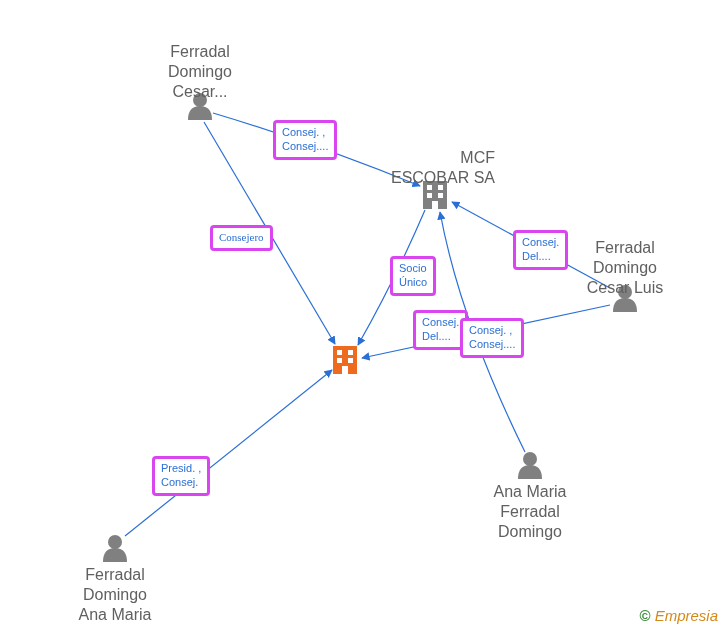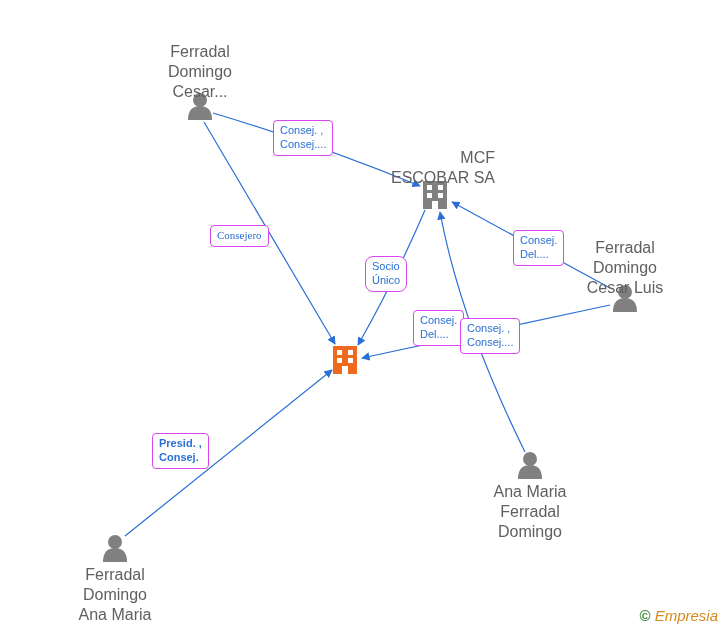--- a/index.html
+++ b/index.html
@@ -23,21 +23,21 @@
     color: #606060;
     line-height: 1.25;
     width: 120px;
     pointer-events: none;
   }
   .edge-label {
     position: absolute;
     font-size: 11px;
     color: #2a6fd6;
     background: #ffffff;
-    border: 1px solid #d946ef;
+    border: 3px solid #d946ef;
     border-radius: 4px;
     padding: 3px 6px;
     line-height: 1.25;
     max-width: 70px;
     text-align: left;
   }
   .copyright {
     position: absolute;
     right: 10px;
     bottom: 6px;
@@ -135,37 +135,37 @@
     <span>Ana Maria</span>
   </div>
 
   <div class="edge-label" style="left:273px; top:120px;">
     <span>Consej. ,</span><br>
     <span>Consej....</span>
   </div>
   <div class="edge-label" style="left:210px; top:225px;font-family:Liberation Serif, serif;">
     <span>Consejero</span>
   </div>
-  <div class="edge-label" style="left:365px; top:256px;border-radius:8px;">
+  <div class="edge-label" style="left:390px; top:256px;">
     <span>Socio</span><br>
     <span>Único</span>
   </div>
   <div class="edge-label" style="left:513px; top:230px;">
     <span>Consej.</span><br>
     <span>Del....</span>
   </div>
   <div class="edge-label" style="left:413px; top:310px;">
     <span>Consej.</span><br>
     <span>Del....</span>
   </div>
   <div class="edge-label" style="left:460px; top:318px;">
     <span>Consej. ,</span><br>
     <span>Consej....</span>
   </div>
-  <div class="edge-label" style="left:152px; top:433px;font-weight:bold;">
+  <div class="edge-label" style="left:152px; top:456px;">
     <span>Presid. ,</span><br>
     <span>Consej.</span>
   </div>
 
   <div class="copyright">
     <span class="c">©</span><span class="e">Empresia</span>
   </div>
 </div>
 
 </body></html>

